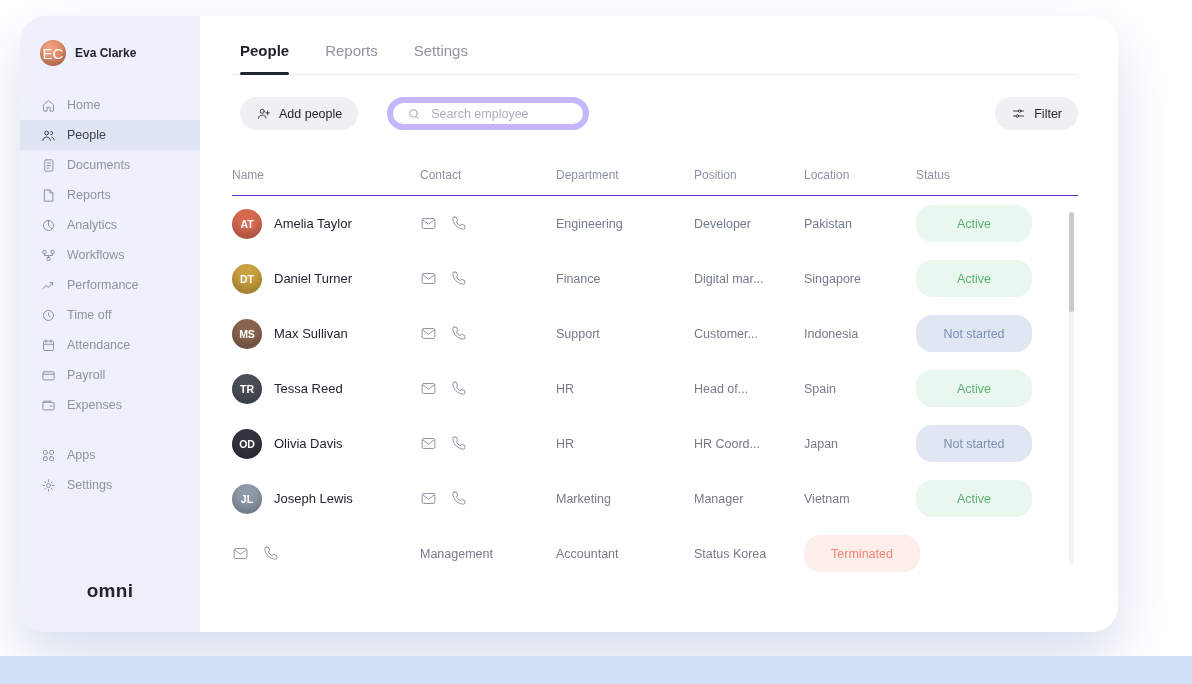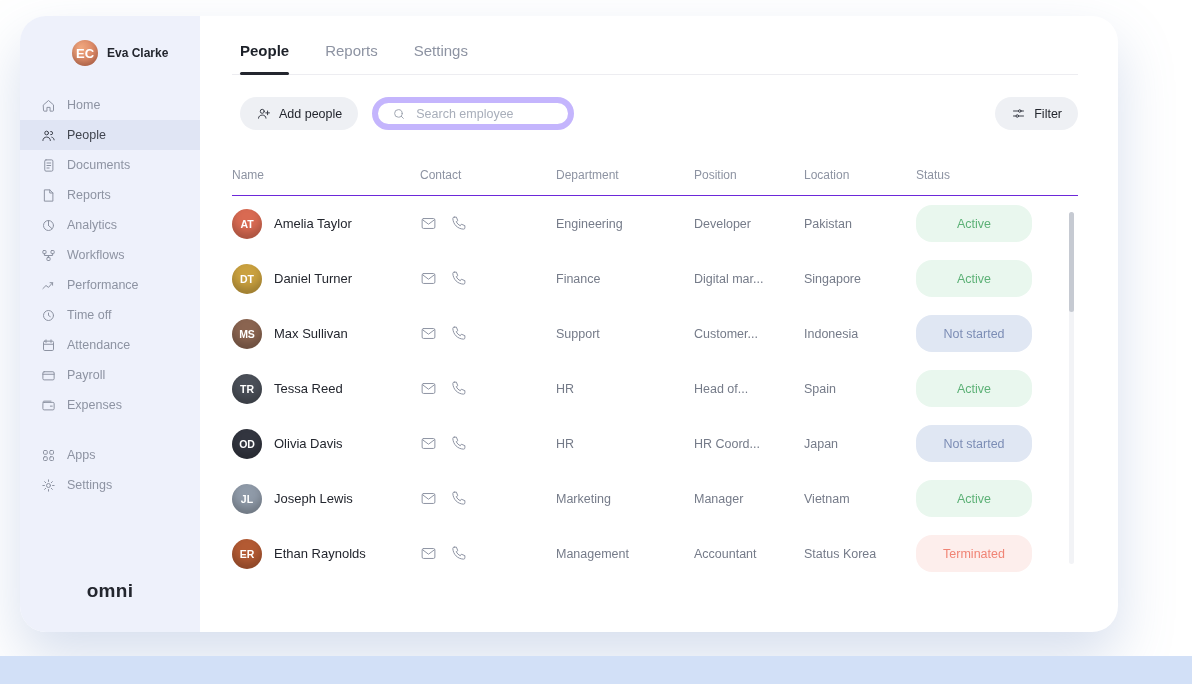--- a/index.html
+++ b/index.html
@@ -22,24 +22,23 @@
 
   
   .sidebar {
     width:180px; flex-shrink:0; background:#eef1fb;
     display:flex; flex-direction:column; padding:24px 0 18px;
   }
   .profile { display:flex; align-items:center; gap:9px; padding:0 12px 0 20px; margin-bottom:24px; }
   .profile-avatar {
     width:26px; height:26px; border-radius:50%; flex-shrink:0;
     background:radial-gradient(circle at 35% 30%, #f0a87f, #c96b4e);
-    color:#fff; font-size:13px; font-weight:700;
+    color:#fff; font-size:15px; font-weight:400;
     display:flex; align-items:center; justify-content:center;
     box-shadow:inset 0 -4px 6px rgba(0,0,0,.18);
-    margin-left:32px;
   }
   .profile-name { font-size:12px; font-weight:700; color:#23262e; }
 
   .nav-item {
     display:flex; align-items:center; gap:11px; height:30px;
     padding-left:21px; color:#8d93a2; font-size:12.5px; cursor:pointer;
   }
   .nav-item.active { background:#e0e5f4; color:#40444f; }
   .nav-icon { display:flex; align-items:center; }
   .nav-icon svg { width:15px; height:15px; fill:none; stroke:currentColor; stroke-width:1.6; stroke-linecap:round; stroke-linejoin:round; }
@@ -50,21 +49,21 @@
   .logo-dot { position:absolute; left:-3px; top:-1px; width:8px; height:8px; border-radius:50%; background:#ff6a4d; }
 
   
   .main { flex:1; position:relative; padding:26px 40px 0 32px; }
 
   .tabs { display:flex; gap:36px; border-bottom:1px solid #ededf1; padding-left:8px; }
   .tab { padding-bottom:15px; font-size:15px; color:#8d93a2; cursor:pointer; position:relative; }
   .tab.active { color:#1d2129; font-weight:700; }
   .tab.active::after { content:""; position:absolute; left:0; right:0; bottom:-1px; height:3px; background:#23262e; border-radius:2px; }
 
-  .toolbar { display:flex; align-items:center; margin-top:22px; gap:14px; padding-left:8px; }
+  .toolbar { display:flex; align-items:center; margin-top:22px; gap:29px; padding-left:8px; }
   .btn {
     display:flex; align-items:center; gap:8px; height:33px; padding:0 16px;
     border-radius:17px; background:#eef0f4; border:none; cursor:pointer;
     font-size:12.5px; color:#23262e; font-family:inherit;
   }
   .btn svg { width:15px; height:15px; fill:none; stroke:#3a3e48; stroke-width:1.6; stroke-linecap:round; stroke-linejoin:round; }
   .search {
     display:flex; align-items:center; gap:8px; height:33px; width:202px;
     padding:0 14px; border:6px solid #c4b5fd; border-radius:17px; background:#fff;
   }
@@ -424,24 +423,20 @@
                   <path d="M6 3h3l2 5-2.2 1.5a12 12 0 005.7 5.7L16 13l5 2v3a2 2 0 01-2 2C10.6 19.4 4.6 13.4 4 5a2 2 0 012-2z"></path>
                 </svg>
               </span>
             </div>
             <div class="cell-muted">Marketing</div>
             <div class="cell-muted">Manager</div>
             <div class="cell-muted">Vietnam</div>
             <div><span class="pill" style="background:#e9f7ee;color:#5cb176">Active</span></div>
           </div>
           <div class="grid row">
-            <div class="name-cell">
-              <span class="avatar" style="background:#b35a33">ER</span>
-              <span class="emp-name">Ethan Raynolds</span>
-            </div>
             <div class="contact-cell">
               <span class="cicon">
                 <svg viewBox="0 0 24 24">
                   <rect x="3" y="5" width="18" height="14" rx="2"></rect>
                   <path d="M4 7l8 6 8-6"></path>
                 </svg>
               </span>
               <span class="cicon">
                 <svg viewBox="0 0 24 24">
                   <path d="M6 3h3l2 5-2.2 1.5a12 12 0 005.7 5.7L16 13l5 2v3a2 2 0 01-2 2C10.6 19.4 4.6 13.4 4 5a2 2 0 012-2z"></path>

